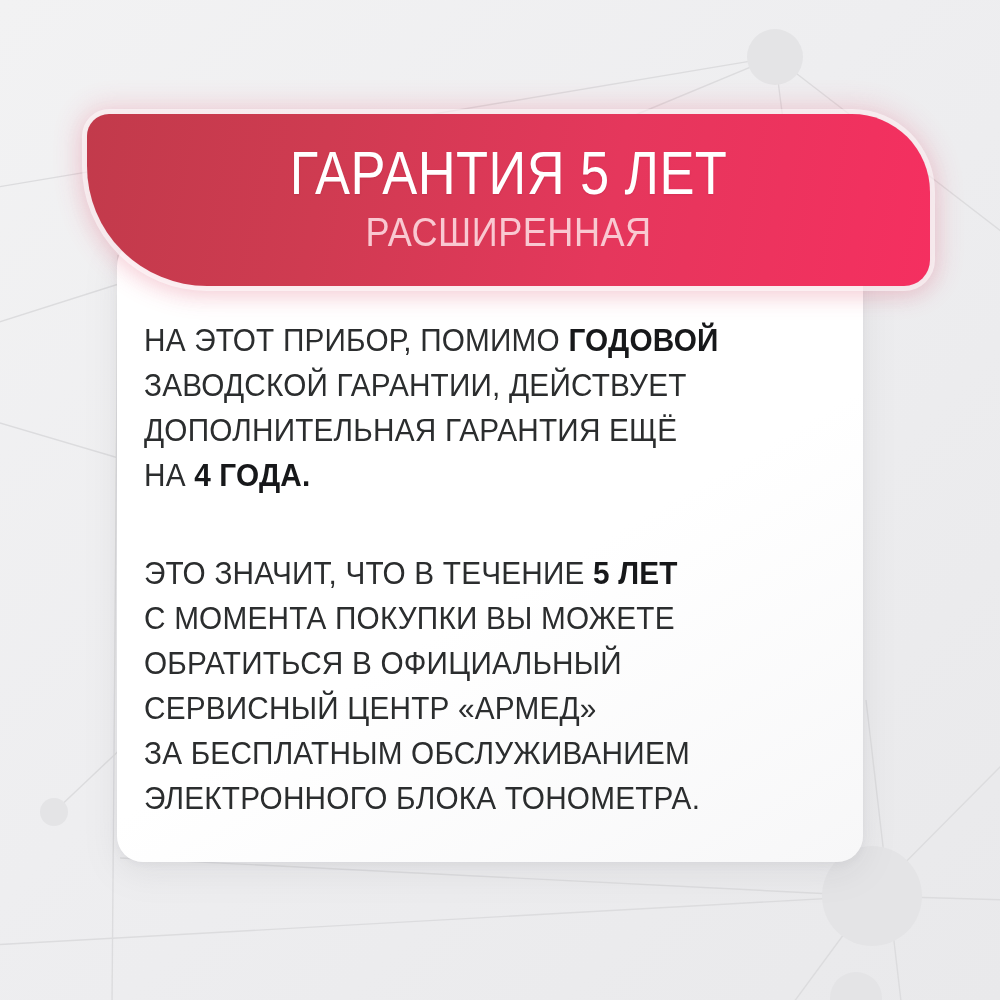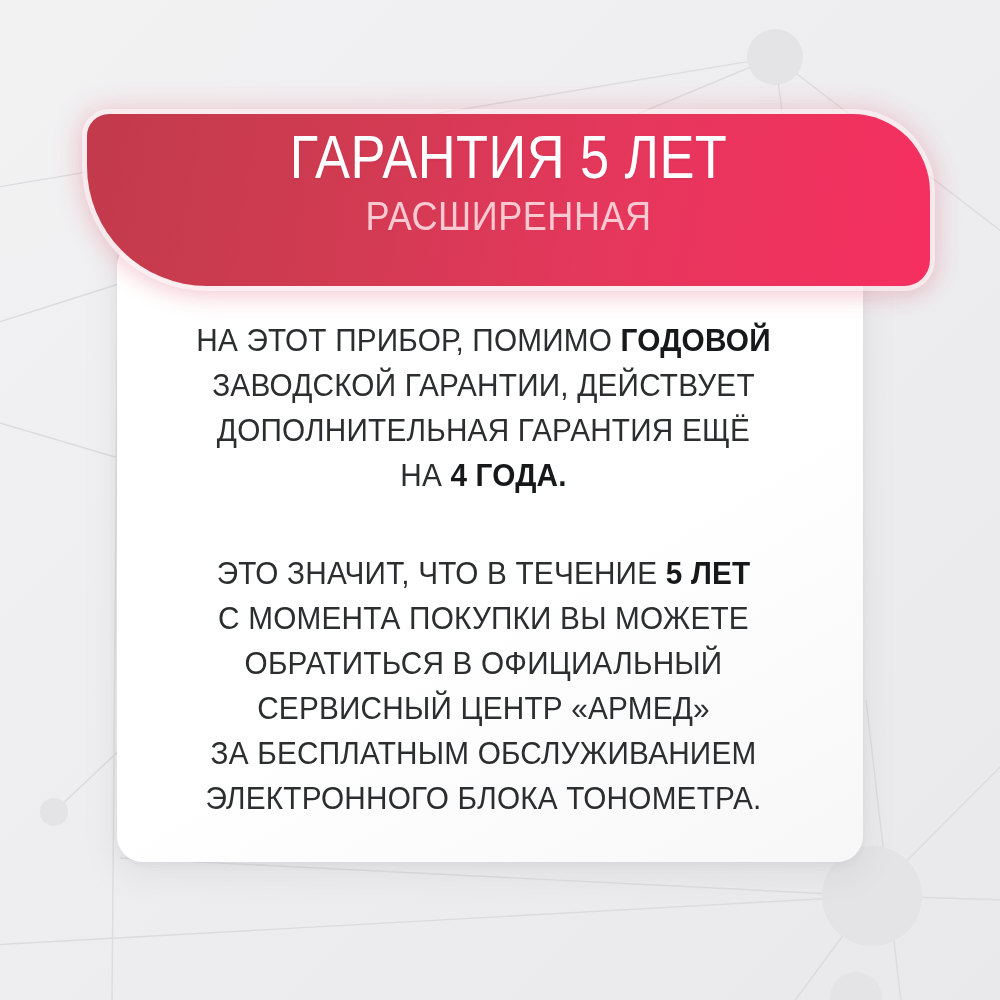--- a/index.html
+++ b/index.html
@@ -63,21 +63,21 @@
     overflow: hidden;
   }
 
   #banner-inner {
     position: absolute;
     inset: 0;
     display: flex;
     flex-direction: column;
     align-items: center;
     justify-content: flex-start;
-    padding-top: 12px;
+    padding-top: 28px;
     box-sizing: border-box;
   }
 
   #banner-title {
     color: #ffffff;
     font-size: 61px;
     line-height: 1.04;
     font-weight: 400;
     letter-spacing: 0.5px;
     transform: scaleX(0.86);
@@ -94,25 +94,24 @@
     letter-spacing: 0.6px;
     transform: scaleX(0.88);
     transform-origin: center top;
     white-space: nowrap;
     margin-top: 6px;
   }
 
   
   #card-body {
     position: absolute;
-    left: 158px;
+    left: 144px;
     top: 318px;
     width: 700px;
     z-index: 3;
-    text-align: center;
   }
 
   .para {
     color: #2b2d2e;
     font-size: 32px;
     line-height: 45px;
     font-weight: 300;
     letter-spacing: 0.2px;
     transform: scaleX(0.93);
     transform-origin: left top;

